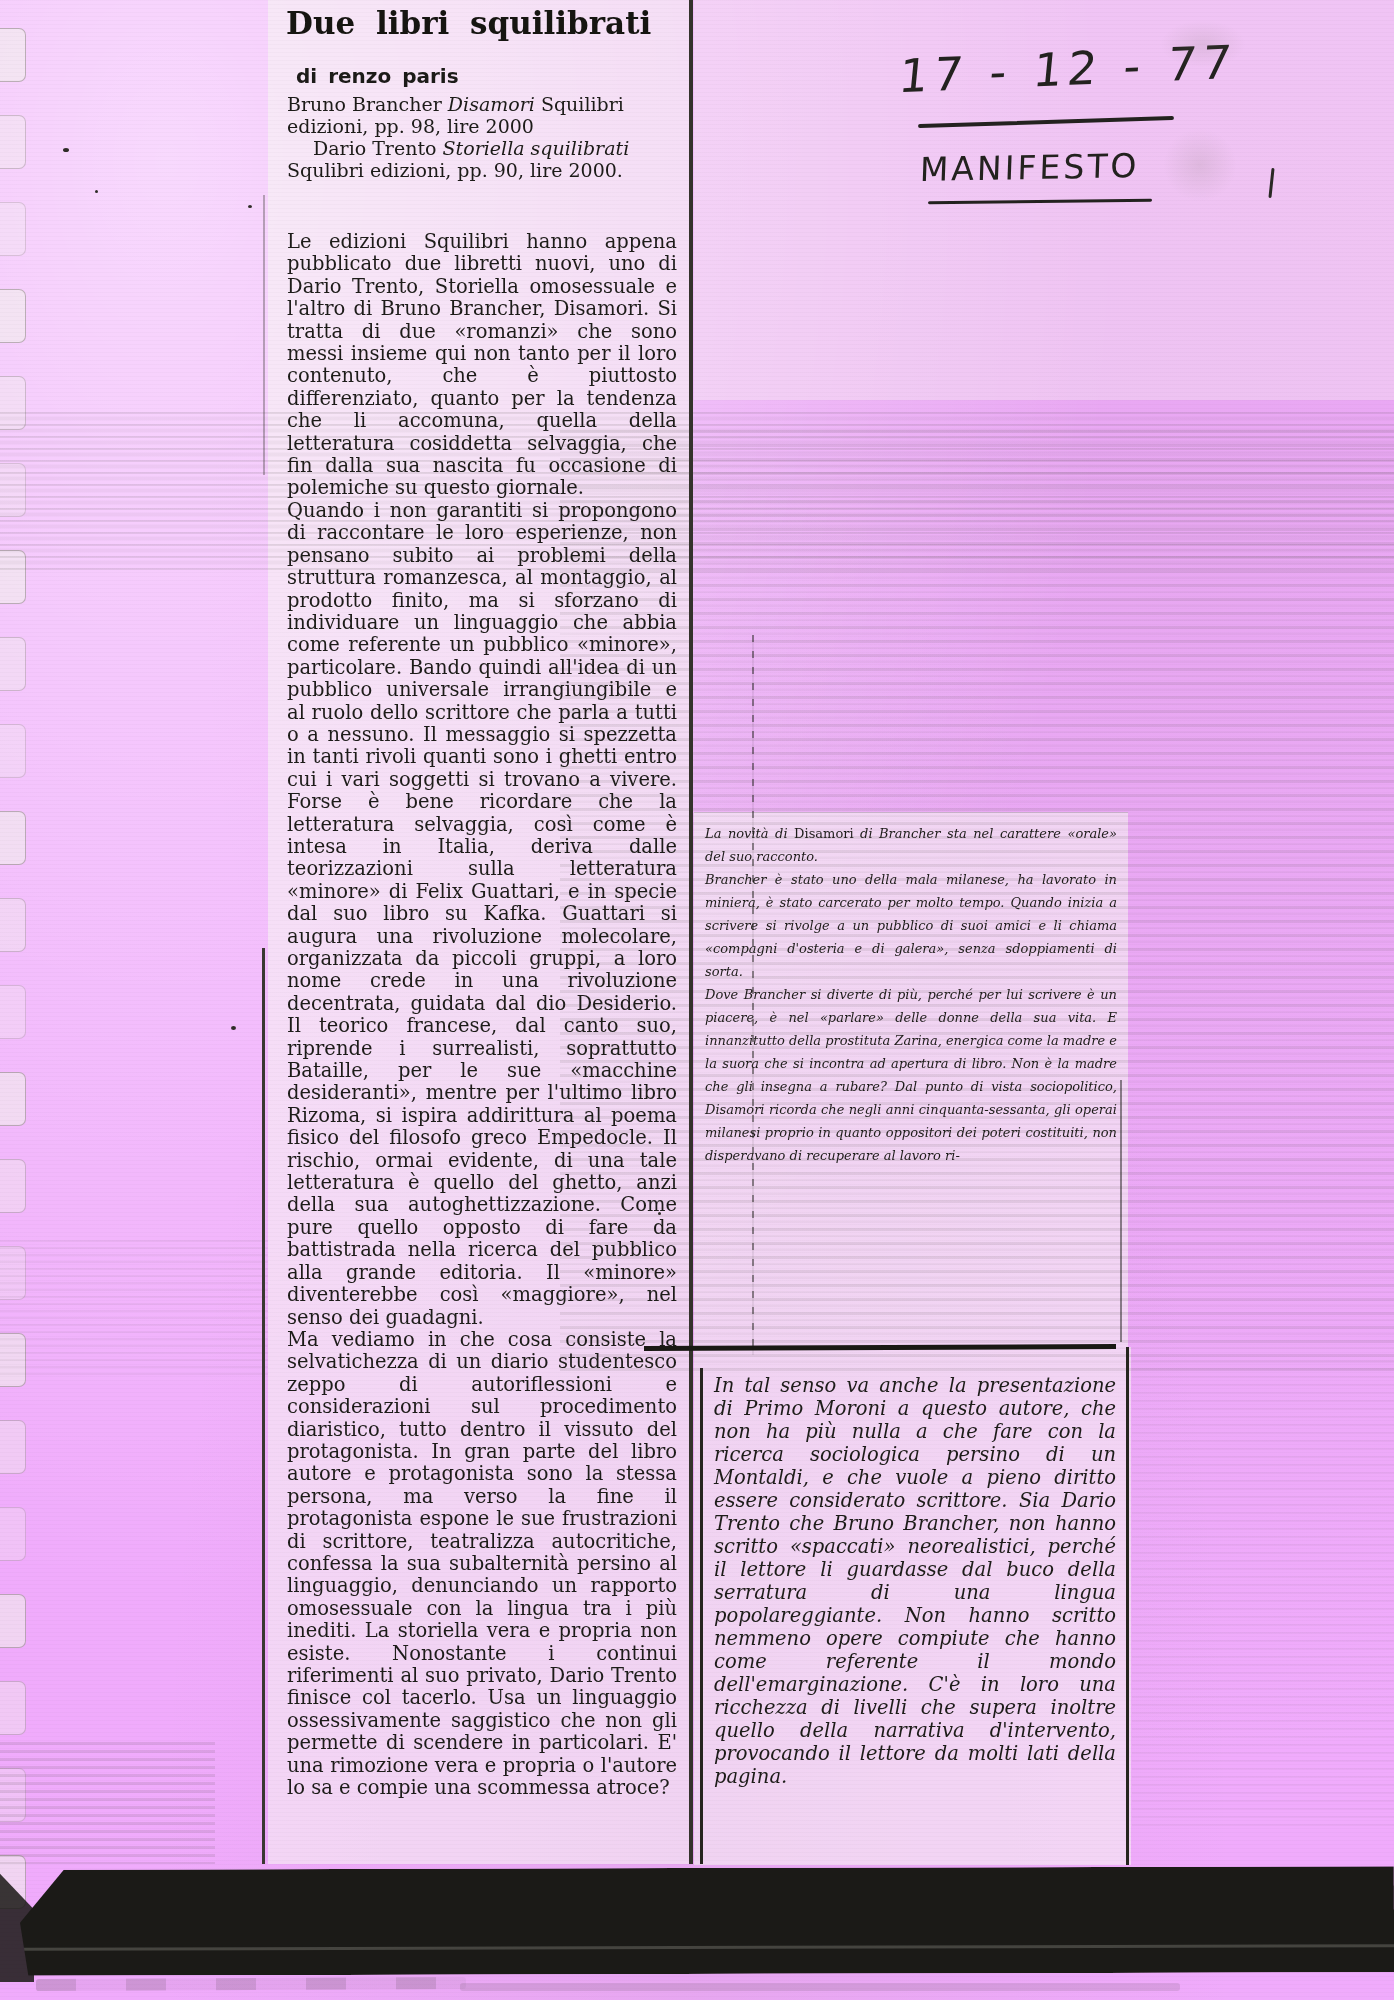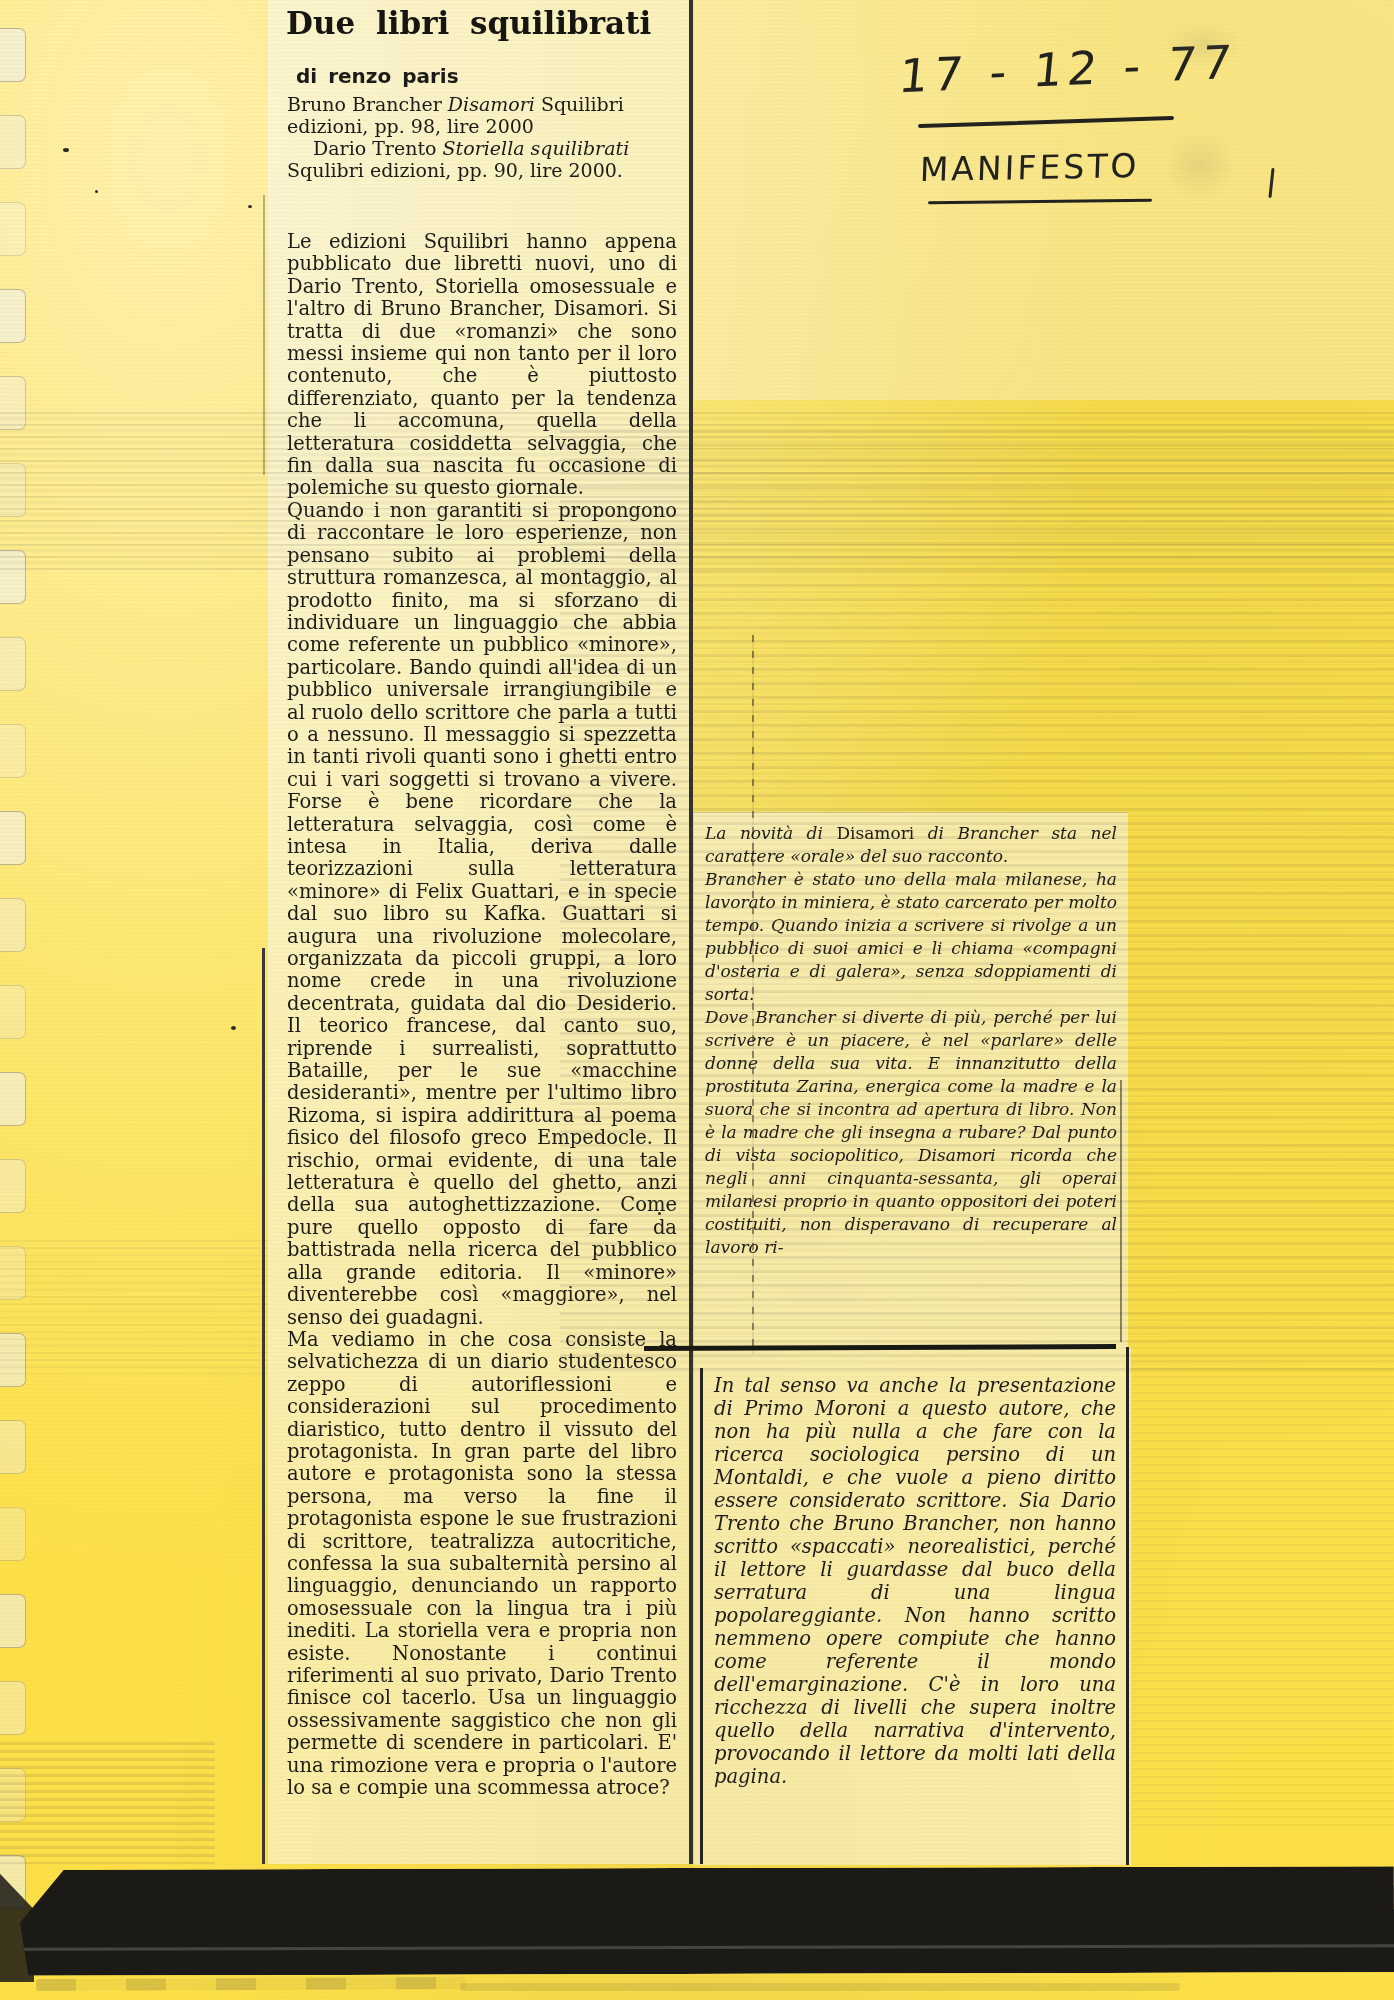--- a/index.html
+++ b/index.html
@@ -1,18 +1,18 @@
 <!DOCTYPE html>
 <html lang="it"><head>
 <meta charset="utf-8">
 <style>
   html,body{margin:0;padding:0;background:#b8b6b1;}
   #page{
     position:relative;width:1394px;height:2000px;overflow:hidden;
-    background:#fde047;
+    background:#f0abfc;
     font-family:"DejaVu Serif", serif;
   }
   #page::before{
     content:"";position:absolute;inset:0;pointer-events:none;
     background:
       radial-gradient(ellipse at 12% 8%, rgba(255,255,255,0.55), transparent 55%),
       radial-gradient(ellipse at 85% 30%, rgba(120,115,100,0.07), transparent 60%),
       radial-gradient(ellipse at 50% 95%, rgba(120,115,100,0.08), transparent 55%);
   }
   .abs{position:absolute;}
@@ -60,21 +60,21 @@
     color:#161511;word-spacing:10px;}
   #byline{left:287px;top:64px;font-family:"DejaVu Sans",sans-serif;font-weight:700;
     font-size:20px;color:#1c1b18;word-spacing:4px;margin-left:9px;}
   #bib{left:287px;top:93px;width:392px;font-size:19px;line-height:22px;color:#1c1b18;}
   #bib p{margin:0;}
   #bib p + p{text-indent:26px;}
   .bib-title{font-style:italic;}
   .bodytext p{margin:0;}
   #leftcol-text{left:287px;top:231px;width:390px;font-size:19.5px;
     line-height:22.4px;color:#1d1c19;text-align:justify;}
-  #rc1-text{left:705px;top:822px;width:412px;font-style:italic;font-size:17px;
+  #rc1-text{left:705px;top:822px;width:412px;font-style:italic;font-size:13px;
     line-height:23px;color:#1d1c19;text-align:justify;}
   #rc2-text{left:714px;top:1374px;width:402px;font-style:italic;font-size:19.5px;
     line-height:23px;color:#1d1c19;text-align:justify;}
   #rc2-text p + p{text-indent:22px;}
   .book-roman{font-style:normal;}
   
   .hand{position:absolute;font-family:"DejaVu Sans",sans-serif;color:#23221f;}
   #hw-date{left:900px;top:42px;font-size:46px;letter-spacing:5px;word-spacing:2px;
     transform:skewX(-8deg) rotate(-2.5deg);}
   #hw-date-underline{left:918px;top:120px;width:256px;height:4px;background:#23221f;

